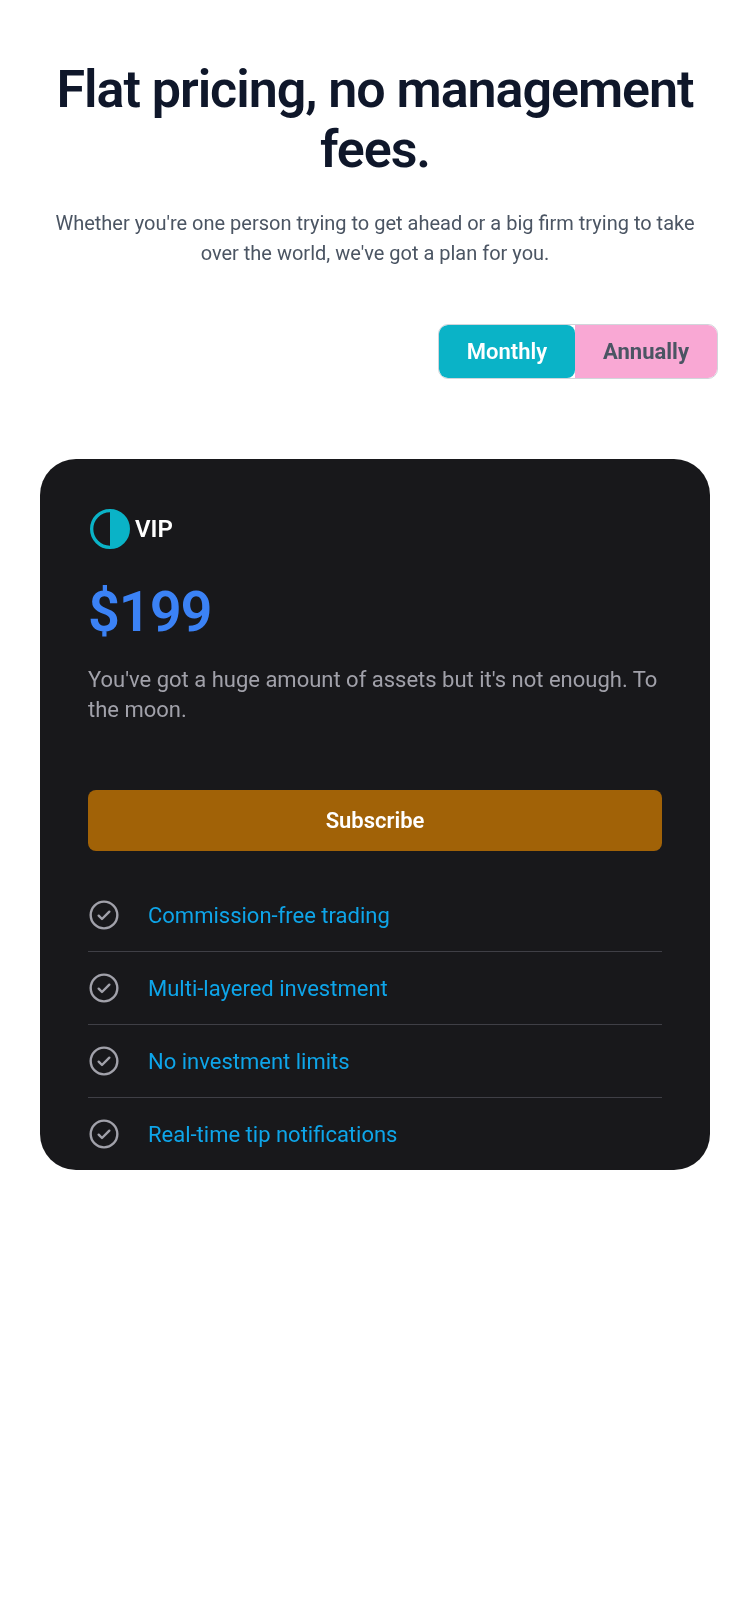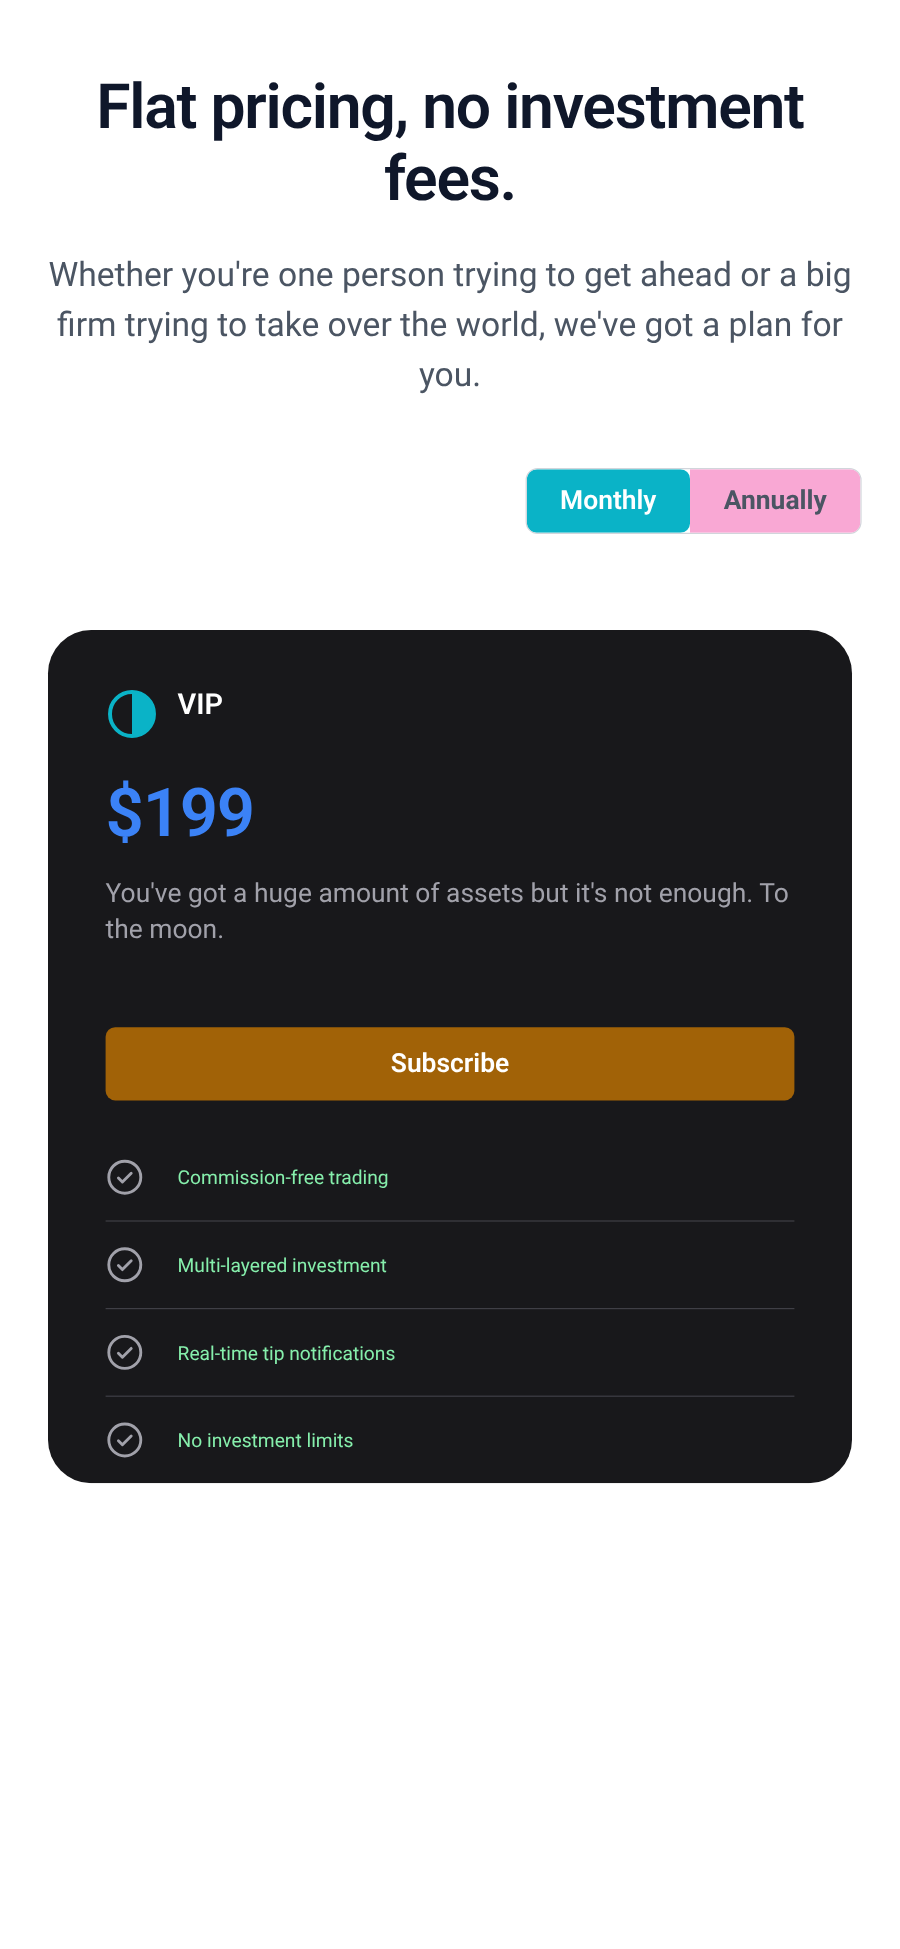--- a/index.html
+++ b/index.html
@@ -19,21 +19,21 @@
     .heading {
       font-size: 52px;
       font-weight: 600;
       text-align: center;
       line-height: 1.15;
       letter-spacing: -0.02em;
       color: #0f172a;
       margin-bottom: 28px;
     }
     .subheading {
-      font-size: 28px;
+      font-size: 20px;
       text-align: center;
       color: #4b5563;
       line-height: 1.5;
       max-width: 680px;
       margin: 0 auto 56px;
     }
     .toggle-group {
       display: flex;
       justify-content: flex-end;
       margin-bottom: 80px;
@@ -61,21 +61,22 @@
       border-radius: 8px;
     }
     .card {
       background: #18181b;
       border-radius: 36px;
       padding: 48px 48px 0;
       margin: 0 8px;
     }
     .plan-header {
       display: flex;
-      gap: 16px;
+      align-items: center;
+      gap: 3px;
       margin-bottom: 28px;
     }
     .plan-icon {
       width: 44px;
       height: 44px;
       flex-shrink: 0;
     }
     .plan-name {
       font-size: 24px;
       font-weight: 600;
@@ -122,29 +123,29 @@
     .feature-item:first-child {
       border-top: none;
       padding-top: 0;
     }
     .feature-icon {
       width: 32px;
       height: 32px;
       flex-shrink: 0;
     }
     .feature-text {
-      font-size: 16px;
-      color: #86efac;
+      font-size: 22px;
+      color: #0ea5e9;
     }
   </style>
 </head>
 <body>
 
 <div class="container">
-  <h1 class="heading">Flat pricing, no investment fees.</h1>
+  <h1 class="heading">Flat pricing, no management fees.</h1>
   <p class="subheading">Whether you're one person trying to get ahead or a big firm trying to take over the world, we've got a plan for you.</p>
 
   <div class="toggle-group">
     <div class="toggle-wrapper">
       <button class="toggle-btn active">Monthly</button>
       <button class="toggle-btn">Annually</button>
     </div>
   </div>
 
   <div class="card">
@@ -183,26 +184,26 @@
         </span>
         <span class="feature-text">Multi-layered investment</span>
       </li>
       <li class="feature-item">
         <span class="feature-icon">
           <svg viewBox="0 0 24 24" width="32" height="32">
               <circle cx="12" cy="12" r="10" fill="none" stroke="#a1a1aa" stroke-width="1.8"></circle>
               <path d="M8 12.5l2.5 2.5L16 9.5" fill="none" stroke="#a1a1aa" stroke-width="1.8" stroke-linecap="round" stroke-linejoin="round"></path>
             </svg>
         </span>
+        <span class="feature-text">No investment limits</span>
+      </li>
+      <li class="feature-item">
+        <span class="feature-icon">
+          <svg viewBox="0 0 24 24" width="32" height="32">
+              <circle cx="12" cy="12" r="10" fill="none" stroke="#a1a1aa" stroke-width="1.8"></circle>
+              <path d="M8 12.5l2.5 2.5L16 9.5" fill="none" stroke="#a1a1aa" stroke-width="1.8" stroke-linecap="round" stroke-linejoin="round"></path>
+            </svg>
+        </span>
         <span class="feature-text">Real-time tip notifications</span>
-      </li>
-      <li class="feature-item">
-        <span class="feature-icon">
-          <svg viewBox="0 0 24 24" width="32" height="32">
-              <circle cx="12" cy="12" r="10" fill="none" stroke="#a1a1aa" stroke-width="1.8"></circle>
-              <path d="M8 12.5l2.5 2.5L16 9.5" fill="none" stroke="#a1a1aa" stroke-width="1.8" stroke-linecap="round" stroke-linejoin="round"></path>
-            </svg>
-        </span>
-        <span class="feature-text">No investment limits</span>
       </li>
     </ul>
   </div>
 </div>
 
 </body></html>

